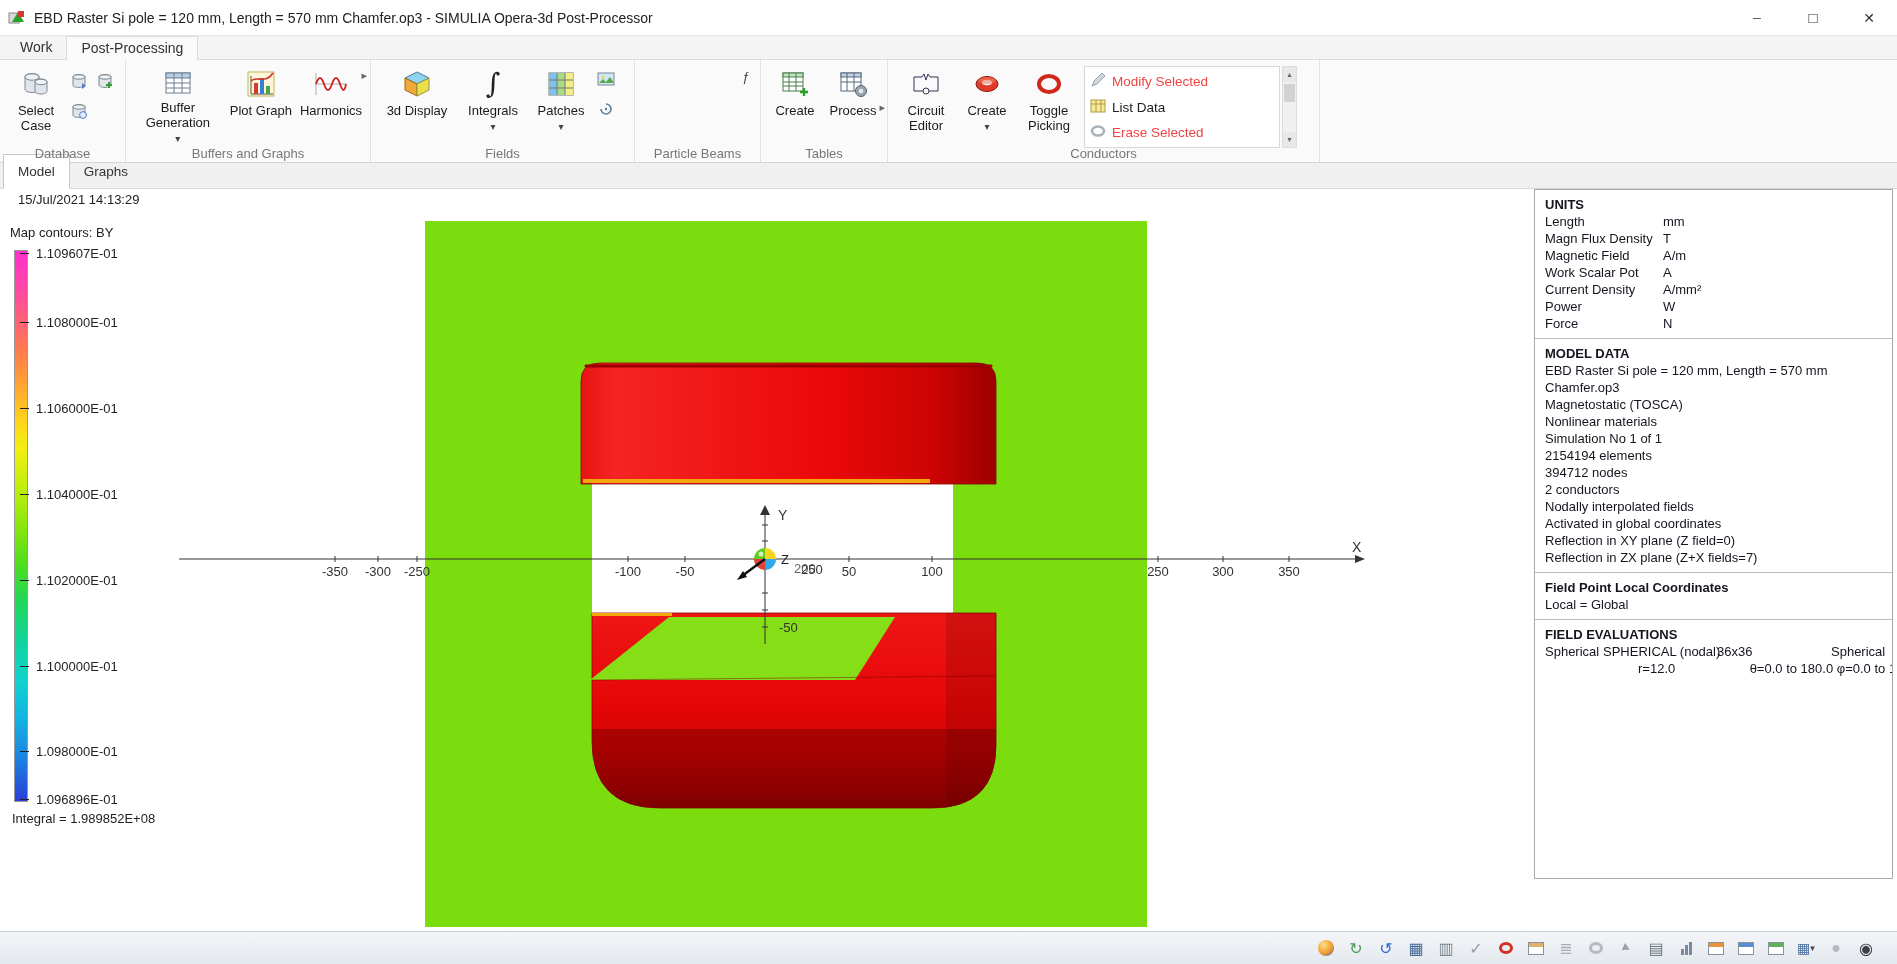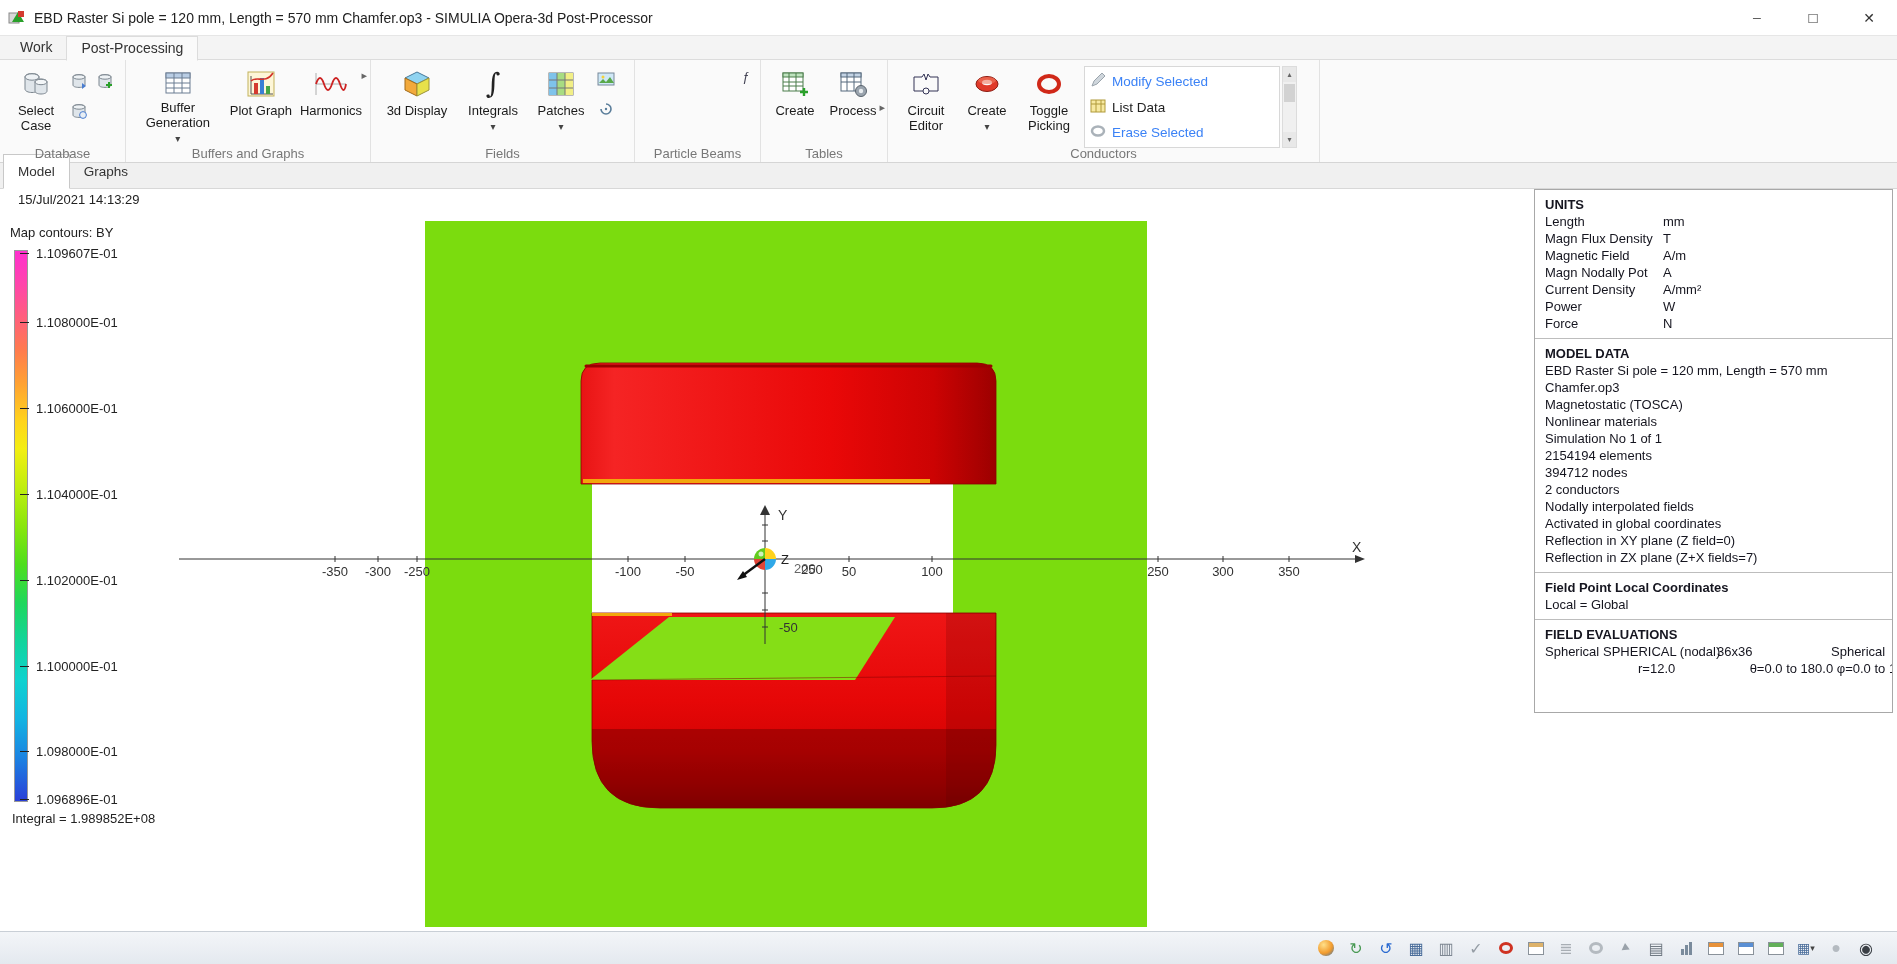--- a/index.html
+++ b/index.html
@@ -24,41 +24,41 @@
 .rgroup-label{position:absolute;left:0;right:0;bottom:1px;text-align:center;font-size:13px;color:#777}
 .bigbtn{display:flex;flex-direction:column;align-items:center;height:84px;padding:2px 3px;border-radius:3px;text-align:center;font-size:13px;line-height:1.15;color:#1b1b1b}
 .bigbtn .ic{height:36px;display:flex;align-items:center;justify-content:center;margin-bottom:2px}
 .arr::after{content:"▾";font-size:10px;color:#444}
 .flyout::after{content:"▸";font-size:11px;color:#666}
 .small-ic{width:22px;height:22px;display:flex;align-items:center;justify-content:center}
 .mini-col{display:grid;grid-template-columns:22px 22px;gap:8px 4px;margin-top:6px}
 .glyph-int{font-family:"DejaVu Serif",serif;font-size:28px;color:#222;line-height:1}
 .cond-list{width:196px;height:82px;background:#fff;border:1px solid #d8d8d8;margin-top:2px;display:flex;flex-direction:column;justify-content:space-between;padding:3px 5px}
 .cond-row{display:flex;align-items:center;gap:6px;font-size:13.5px;height:23px;color:#222}
-.cond-row.disabled{color:#3b82f6}
+.cond-row.disabled{color:#ef4444}
 .cond-scroll{width:15px;height:82px;background:#f0f0f0;border:1px solid #dcdcdc;display:flex;flex-direction:column;margin-top:2px}
 .sarrow{height:15px;display:flex;align-items:center;justify-content:center;font-size:8px;color:#666;background:#e8e8e8}
 .strack{flex:1;position:relative}
 .sthumb{position:absolute;left:1px;right:1px;top:2px;height:18px;background:#d2d2d2}
 
 .view-tabrow{height:26px;background:#f0f0f0;border-bottom:1px solid #d8d8d8;display:flex;align-items:flex-end;padding-left:3px}
 .vtab{padding:9px 14px;font-size:13.5px;color:#333}
 .vtab.active{background:#fff;border:1px solid #c8c8c8;border-bottom-color:#fff;margin-bottom:-1px}
 
 .canvas{position:relative;height:742px;background:#fff}
 .scene{position:absolute;left:0;top:0}
 .timestamp{position:absolute;left:18px;top:3px;font-size:13px;color:#222}
 .legend-title{position:absolute;left:10px;top:36px;font-size:13px;color:#222}
 .legend-bar{position:absolute;left:14px;top:61px;width:14px;height:552px;border:1px solid #999;
 background:linear-gradient(180deg,#ff30cf 0%,#ff45ab 6%,#ff5f7d 12%,#ff7b4e 18%,#ffa133 24%,#ffd41c 31%,#f3ee12 36%,#c0ee0e 43%,#8ae60d 50%,#4ede1d 57%,#1fd75c 64%,#12d49c 71%,#0fd2cf 78%,#12b4e2 85%,#1b84e2 92%,#2a3fd8 100%)}
 .leg-label{position:absolute;left:36px;font-size:13px;color:#222;white-space:nowrap}
 .leg-tick{position:absolute;left:20px;width:9px;height:1px;background:#222}
 .integral{position:absolute;left:12px;top:622px;font-size:13px;color:#222}
 
-.info-panel{position:absolute;left:1534px;top:0;width:359px;height:524px;background:#fff;border:1px solid #a8a8a8;padding:6px 10px;font-size:13px;color:#15151f;line-height:17px;overflow:hidden}
+.info-panel{position:absolute;left:1534px;top:0;width:359px;height:690px;background:#fff;border:1px solid #a8a8a8;padding:6px 10px;font-size:13px;color:#15151f;line-height:17px;overflow:hidden}
 .ip-h{font-weight:bold}
 .units-grid{display:grid;grid-template-columns:118px 1fr}
 .ip-sep{border:0;border-top:1px solid #bdbdbd;margin:6px -10px}
 .fe-r1{display:grid;grid-template-columns:58px 114px 114px auto;white-space:nowrap}
 .fe-r2{white-space:nowrap}
 .fe-r2 .c1{display:inline-block;margin-left:93px;width:108px}
 
 .statusbar{height:33px;background:linear-gradient(#f3f5f8,#e4e9ef);border-top:1px solid #c9cfd6;display:flex;align-items:center;justify-content:flex-end;padding-right:18px;gap:4px}
 .sic{width:26px;height:24px;display:flex;align-items:center;justify-content:center;font-size:16px;border-radius:3px}
 .donut{display:inline-block;width:14px;height:12px;border:3.5px solid #cf3222;border-radius:50%}
@@ -432,21 +432,21 @@
 
   <div class="info-panel">
     <div class="ip-h">UNITS</div>
     <div class="units-grid">
       <span>Length</span>
         <span>mm</span>
       <span>Magn Flux Density</span>
         <span>T</span>
       <span>Magnetic Field</span>
         <span>A/m</span>
-      <span>Magn Nodally Pot</span>
+      <span>Work Scalar Pot</span>
         <span>A</span>
       <span>Current Density</span>
         <span>A/mm²</span>
       <span>Power</span>
         <span>W</span>
       <span>Force</span>
         <span>N</span>
     </div>
     <hr class="ip-sep">
     <div class="ip-h">MODEL DATA</div>

